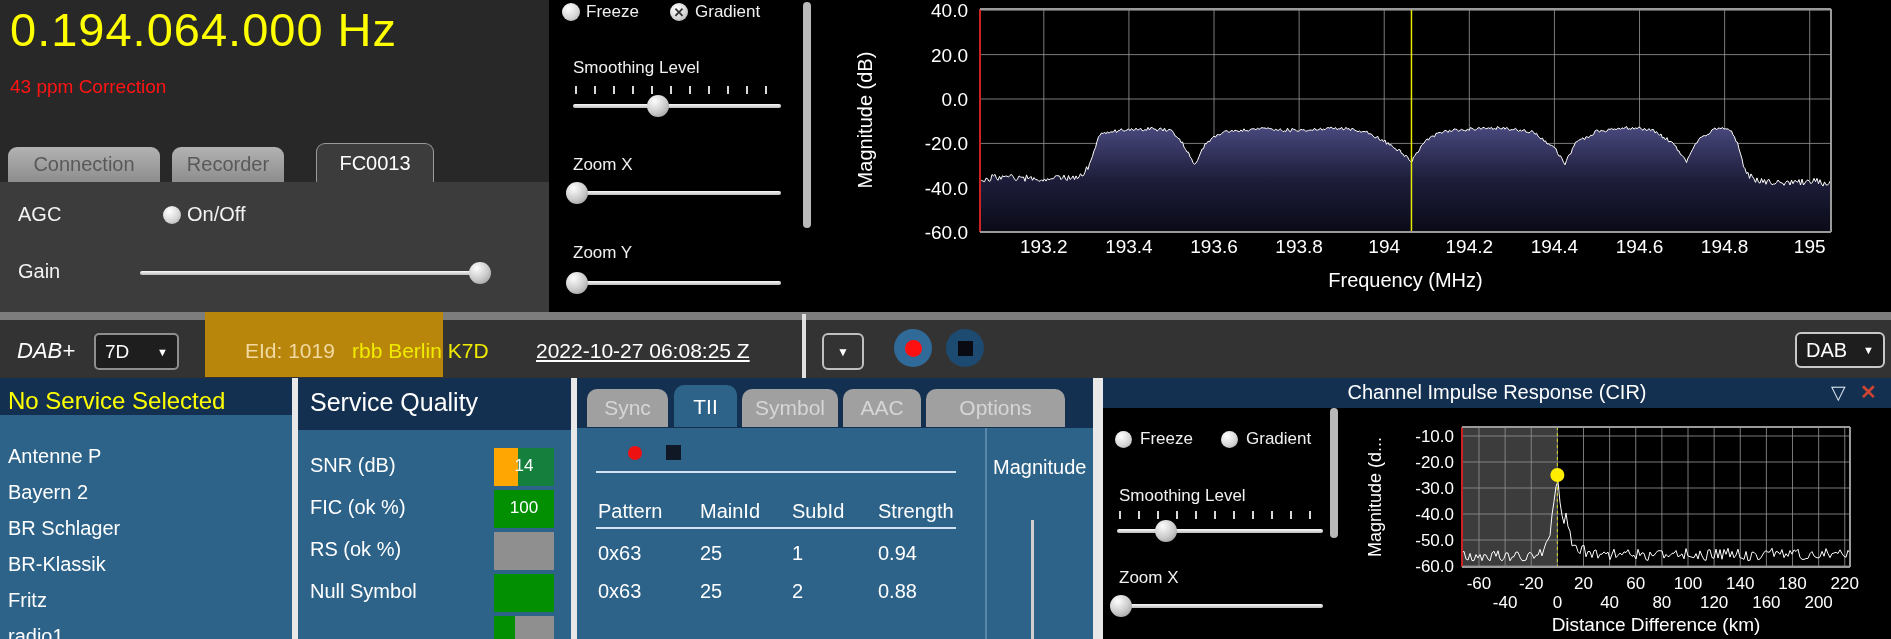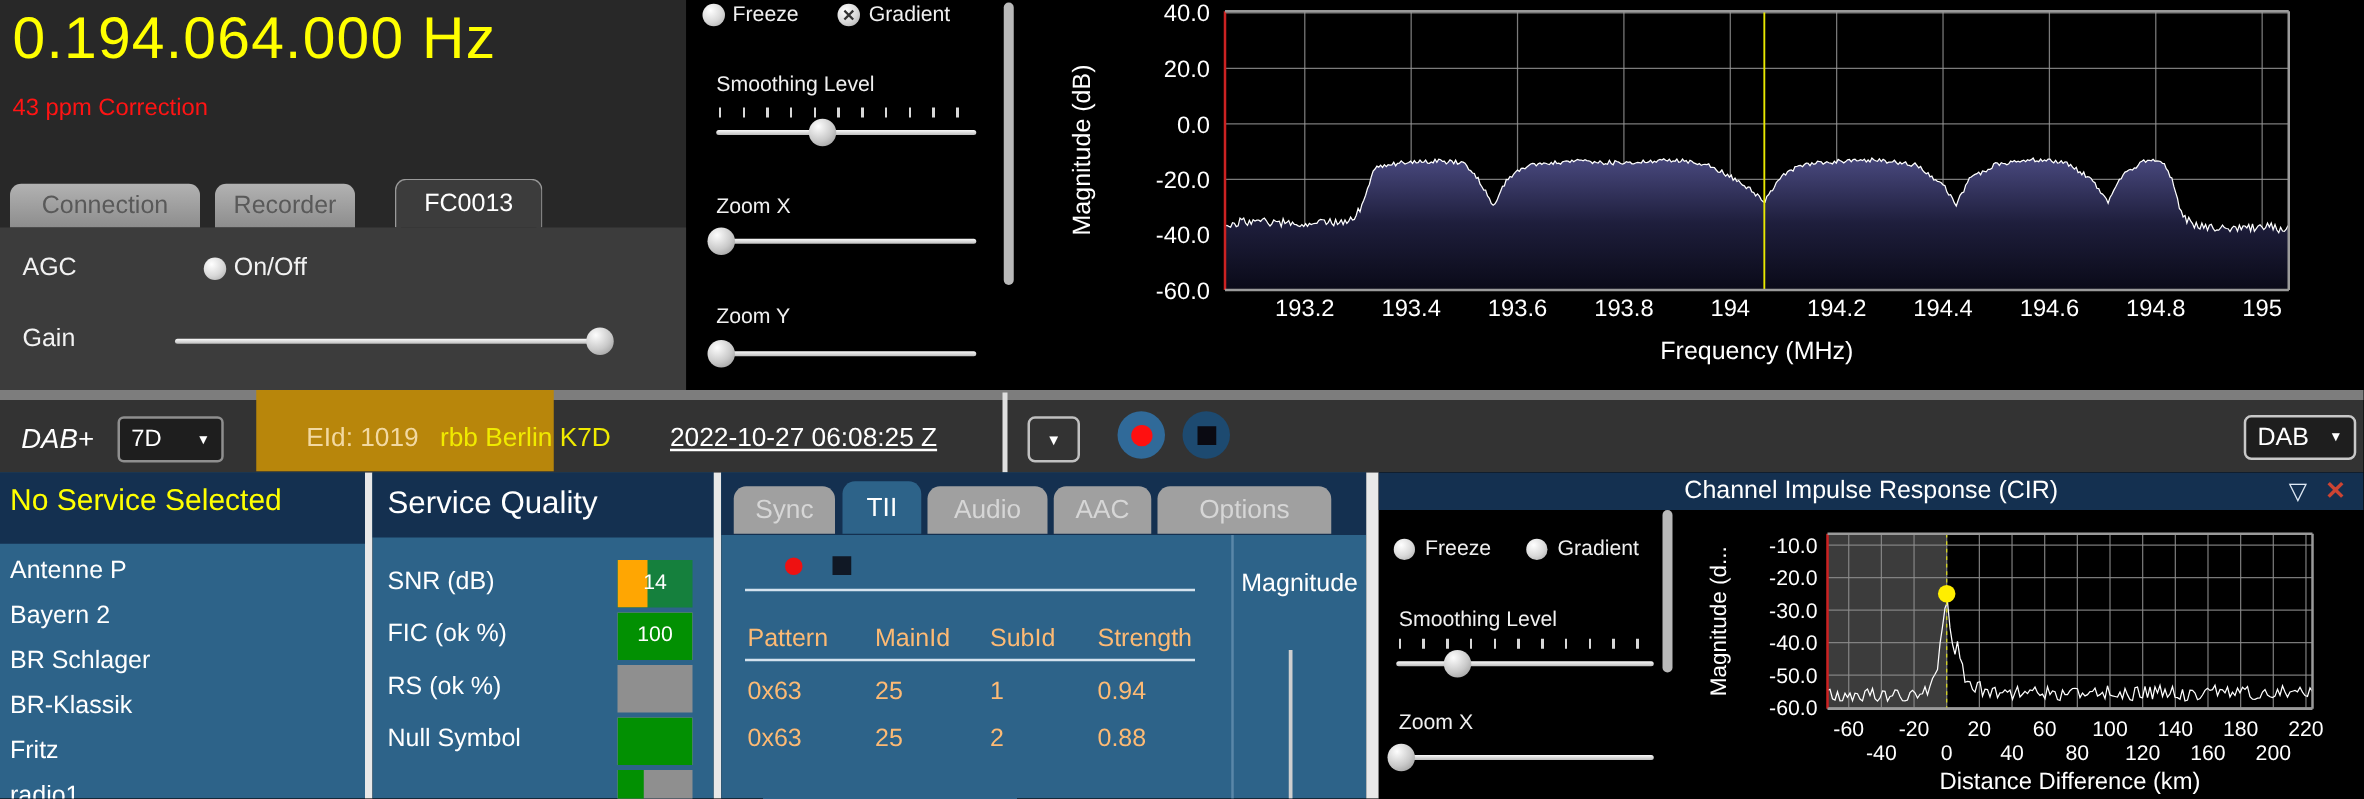--- a/index.html
+++ b/index.html
@@ -46,21 +46,21 @@
   .divider{top:378px;width:6px;height:261px;background:#e8e8e8;}
   .panel-header{font-size:25px;color:#fff;}
   .svc-item{position:absolute;left:8px;font-size:20px;color:#fff;white-space:nowrap;}
   .q-label{position:absolute;left:12px;font-size:20px;color:#fff;white-space:nowrap;}
   .q-bar{position:absolute;left:196px;width:60px;height:38px;overflow:hidden;}
   .q-fill{position:absolute;left:0;top:0;height:100%;}
   .q-val{position:absolute;width:100%;text-align:center;top:8px;font-size:17px;color:#fff;}
   .tab-b{position:absolute;height:38px;top:11px;background:#a0a0a0;color:#d6d6d6;border-radius:10px 10px 0 0;
          font-size:21px;text-align:center;line-height:38px;}
   .tab-b.active{top:7px;height:42px;background:#2d6389;color:#fff;line-height:44px;}
-  .tii-cell{position:absolute;font-size:20px;color:#fdba74;white-space:nowrap;}
+  .tii-cell{position:absolute;font-size:20px;color:#ffffff;white-space:nowrap;}
   
   svg text{font-family:"Liberation Sans",sans-serif;}
 </style>
 </head>
 <body>
 
 <div id="app">
 
   <div id="tuner" class="abs">
     <div id="freq" class="abs">0.194.064.000 Hz</div>
@@ -172,21 +172,21 @@
     <div class="abs roundbtn" style="left:946px;top:17px;background:#1d4a70;">
       <span style="width:15px;height:15px;background:#0a0a12;display:block;"></span>
     </div>
     <div class="abs combo" style="left:1795px;top:20px;width:90px;height:36px;border-color:#c8c8c8;border-radius:6px;font-size:20px;">
       <span>DAB</span>
       <span class="arr">▼</span>
     </div>
   </div>
 
   <div id="svcpanel" class="abs steel">
-    <div class="abs navy" style="left:0;top:0;width:292px;height:57px;">
+    <div class="abs navy" style="left:0;top:0;width:292px;height:37px;">
       <div class="abs" style="left:8px;top:9px;font-size:24px;color:#ffff00;white-space:nowrap;">No Service Selected</div>
     </div>
     <div id="svc-items">
         <div class="svc-item" style="top: 67px;">Antenne P</div>
         <div class="svc-item" style="top: 103px;">Bayern 2</div>
         <div class="svc-item" style="top: 139px;">BR Schlager</div>
         <div class="svc-item" style="top: 175px;">BR-Klassik</div>
         <div class="svc-item" style="top: 211px;">Fritz</div>
         <div class="svc-item" style="top: 247px;">radio1</div>
       </div>
@@ -221,21 +221,21 @@
         </div>
       </div>
   </div>
   <div class="abs divider" style="left:571px;"></div>
 
   <div id="tiipanel" class="abs steel">
     <div class="abs navy" style="left:0;top:0;width:516px;height:50px;"></div>
     <div id="tii-tabs">
         <div class="tab-b" style="left: 10px; width: 81px;">Sync</div>
         <div class="tab-b active" style="left: 97px; width: 63px;">TII</div>
-        <div class="tab-b" style="left: 165px; width: 96px;">Audio</div>
+        <div class="tab-b" style="left: 165px; width: 96px;">Symbol</div>
         <div class="tab-b" style="left: 266px; width: 78px;">AAC</div>
         <div class="tab-b" style="left: 349px; width: 139px;">Options</div>
       </div>
     <div class="abs" style="left:51px;top:68px;width:14px;height:14px;border-radius:50%;background:#ee1111;"></div>
     <div class="abs" style="left:89px;top:67px;width:15px;height:15px;background:#101825;"></div>
     <div class="abs" style="left:19px;top:93px;width:360px;height:2px;background:#d4e2ee;"></div>
     <div id="tii-table">
       <div class="abs" style="left:19px;top:149px;width:360px;height:2px;background:#d4e2ee;"></div>
     <div class="tii-cell" style="left: 21px; top: 122px;">Pattern</div>
         <div class="tii-cell" style="left: 123px; top: 122px;">MainId</div>

